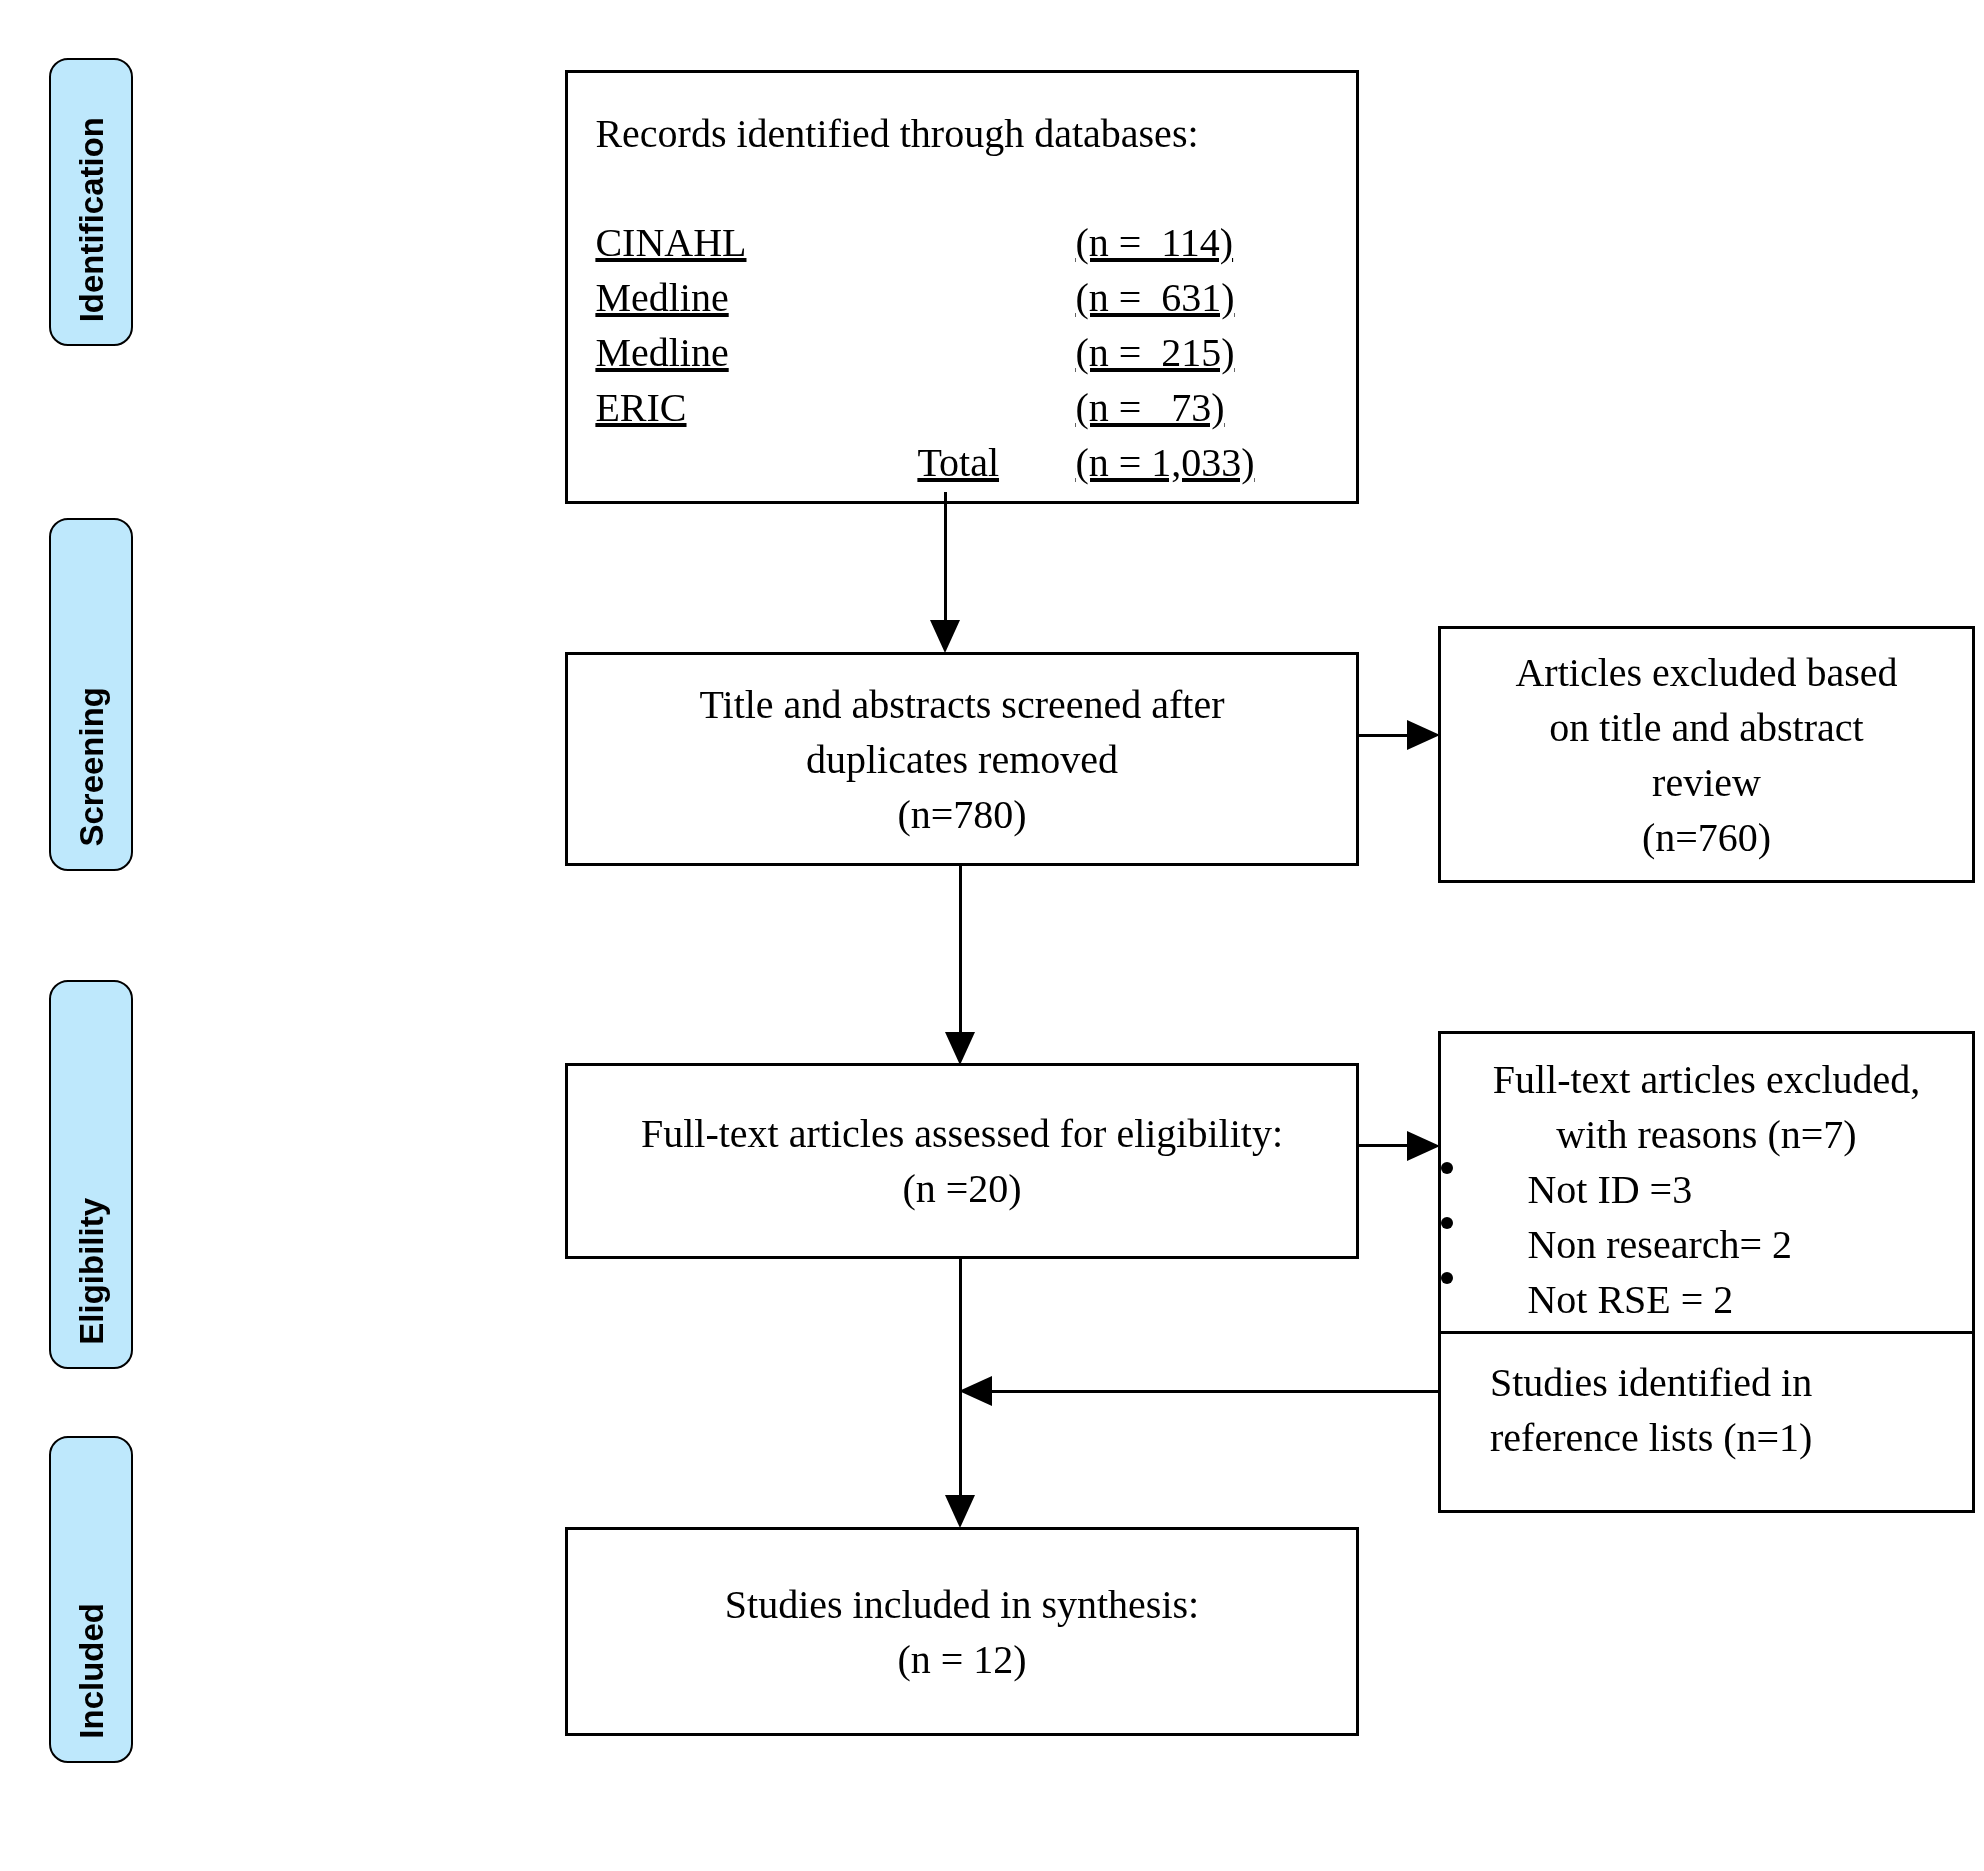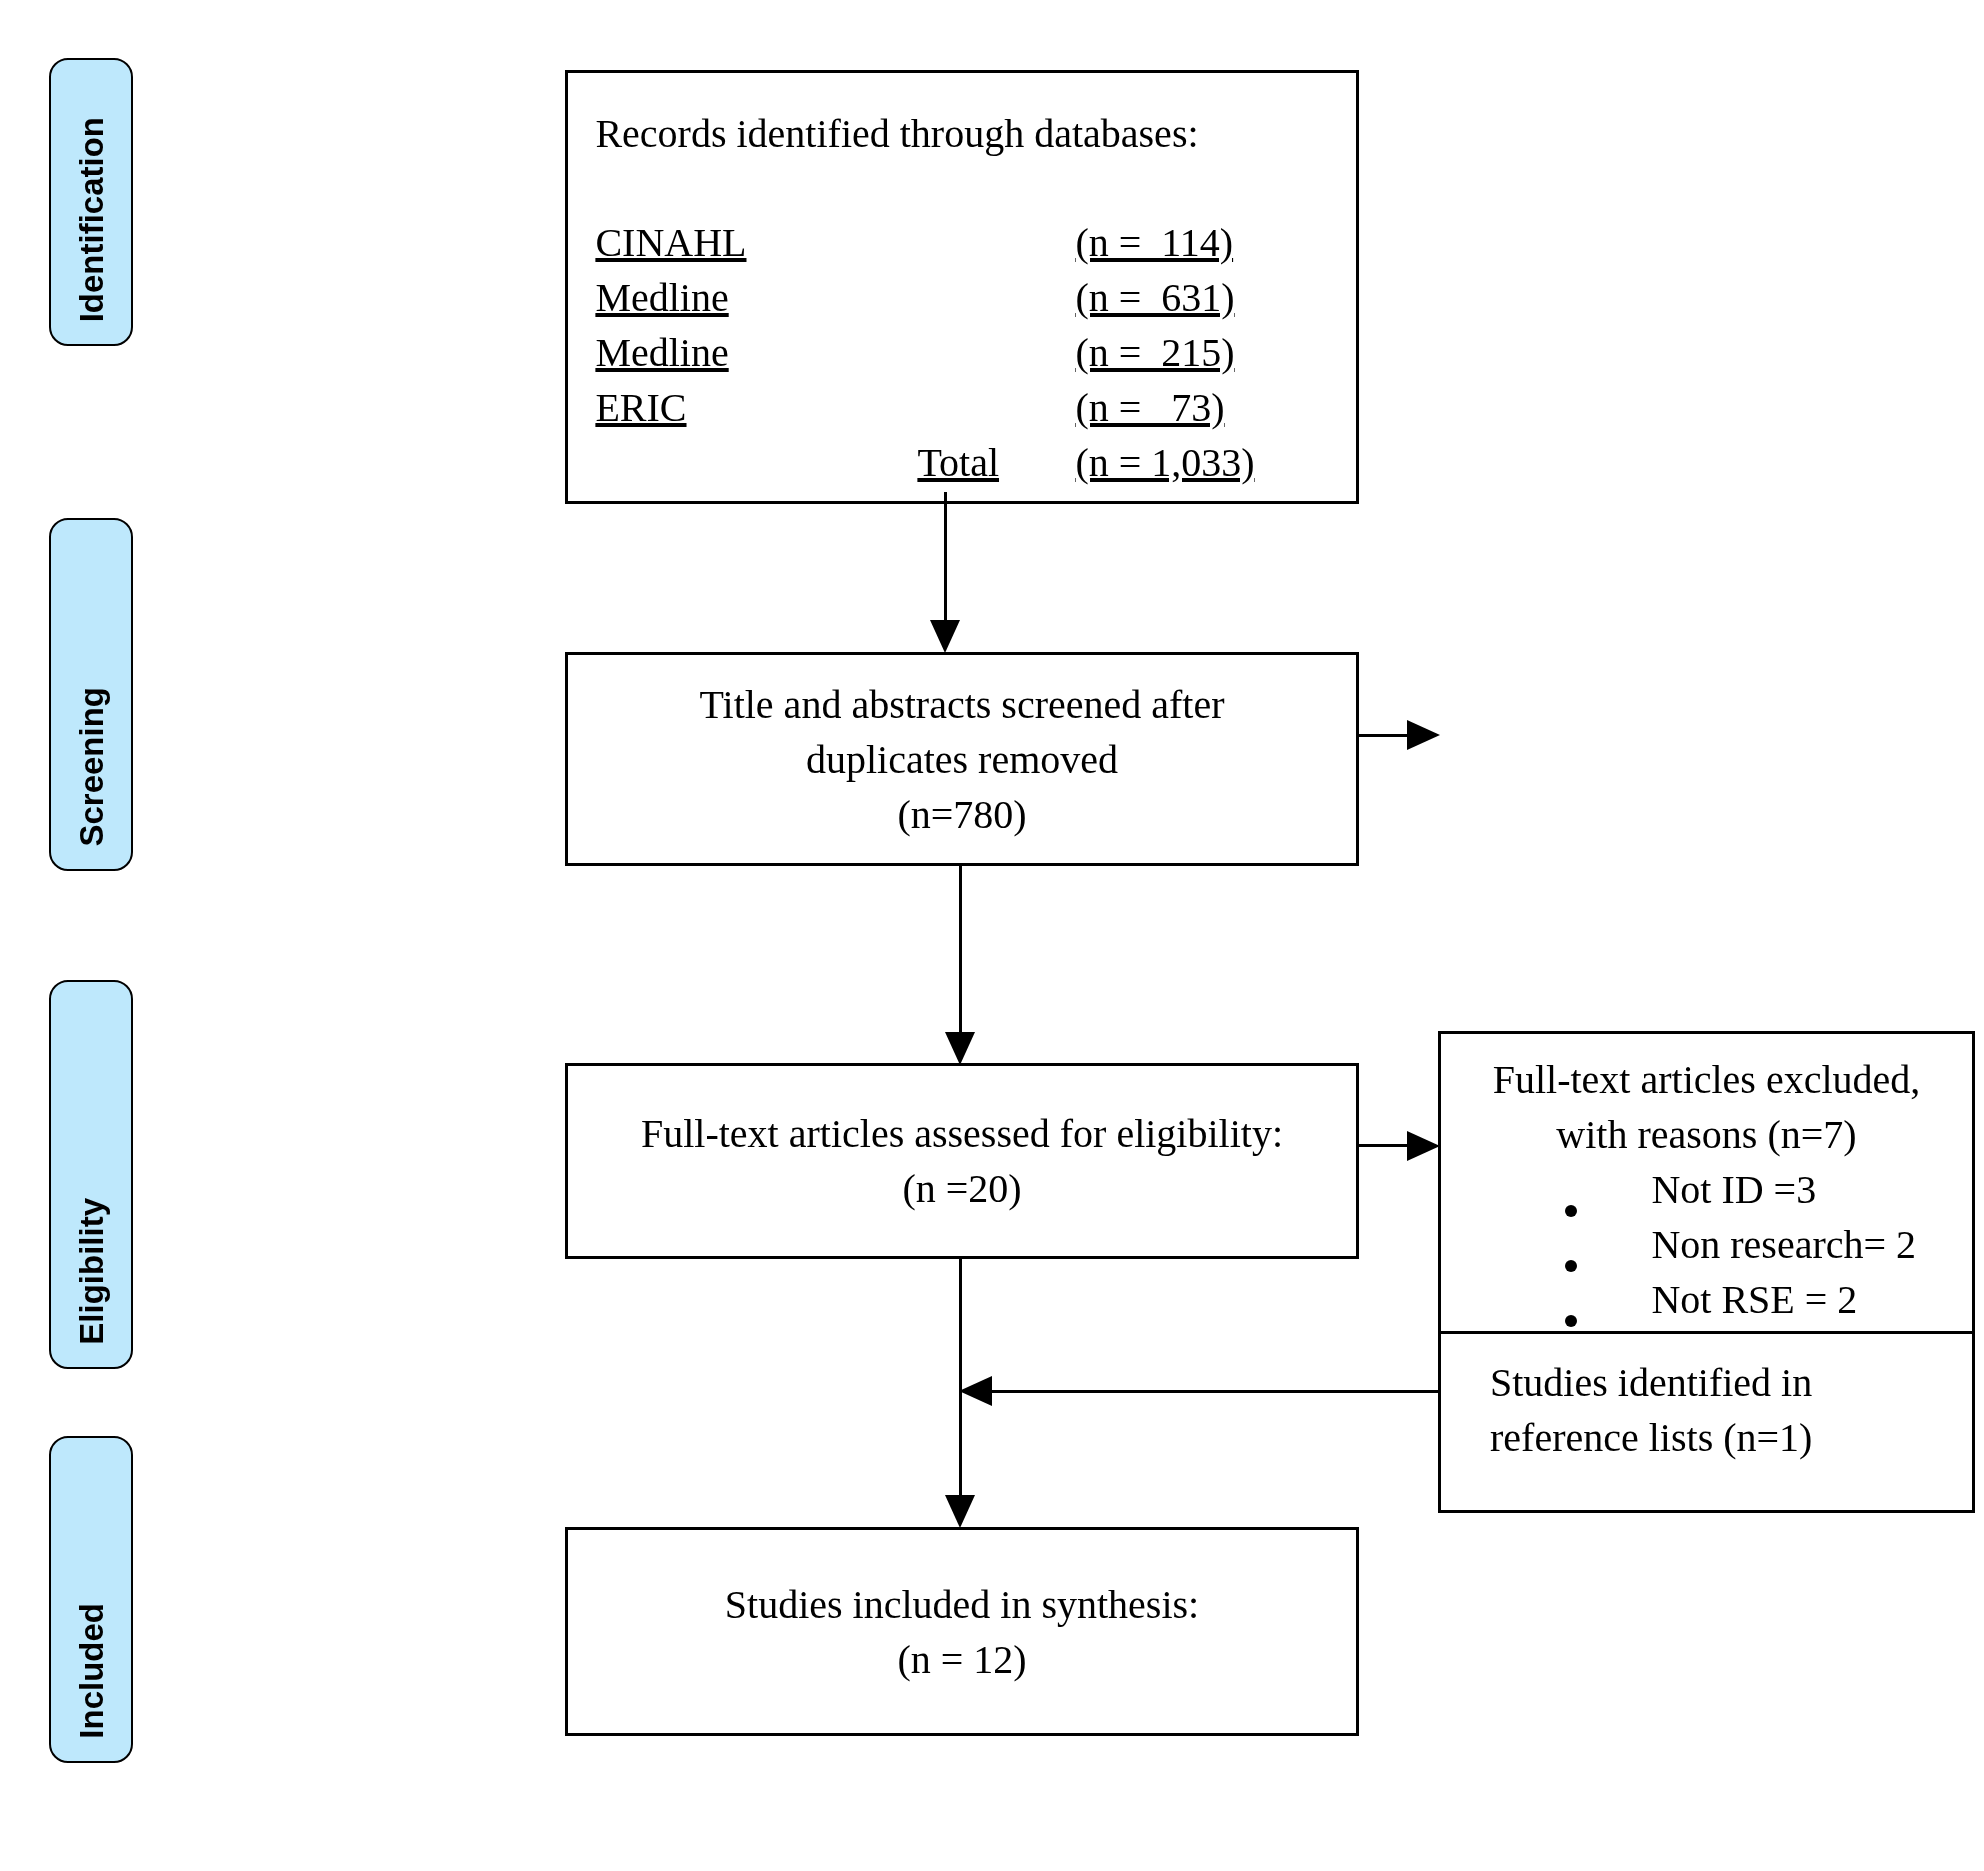--- a/index.html
+++ b/index.html
@@ -17,21 +17,21 @@
   .center{display:flex;flex-direction:column;justify-content:center;text-align:center;}
   
   .b1{padding:33px 27.4px 0 27.4px;}
   .b1 .title{margin-bottom:54px;}
   .b1 .row{display:grid;grid-template-columns:480px 1fr;text-decoration:underline;}
   .b1 .row .val{white-space:pre;}
   .b1 .row.total .lab{padding-left:322px;}
   
   .r2{padding-top:18px;}
   .r2 .tline{text-align:center;}
-  .r2 .bullet-row{display:flex;align-items:flex-end;padding-left:124px;}
+  .r2 .bullet-row{display:flex;align-items:flex-start;}
   .r2 .dot{width:12.4px;height:12.4px;border-radius:50%;background:#000;margin-right:74px;flex:none;}
   
   .r3{padding:20.6px 20.6px 0 49px;}
   
   .vline,.hline{position:absolute;background:#000;}
   .vline{width:2.7px;}
   .hline{height:2.7px;}
   .arrow-down{position:absolute;width:0;height:0;
       border-left:15px solid transparent;border-right:15px solid transparent;border-top:33px solid #000;}
   .arrow-right{position:absolute;width:0;height:0;
@@ -86,20 +86,26 @@
 
   <div class="box center" style="left:565px;top:652px;width:794px;height:214px;">
     <div>Title and abstracts screened after</div>
     <div>duplicates removed</div>
     <div>(n=780)</div>
   </div>
 
   <div class="hline" style="left:1359px;top:734px;width:51px;"></div>
   <div class="arrow-right" style="left:1407px;top:720px;"></div>
 
+  <div class="box center" style="left:1438px;top:626px;width:537px;height:257px;">
+    <div>Articles excluded based</div>
+    <div>on title and abstract</div>
+    <div>review</div>
+    <div>(n=760)</div>
+  </div>
 
   <div class="vline" style="left:959px;top:866px;height:170px;"></div>
   <div class="arrow-down" style="left:945px;top:1032px;"></div>
 
   <div class="box center" style="left:565px;top:1063px;width:794px;height:196px;">
     <div>Full-text articles assessed  for eligibility:</div>
     <div>(n =20)</div>
   </div>
 
   <div class="hline" style="left:1359px;top:1144px;width:51px;"></div>

